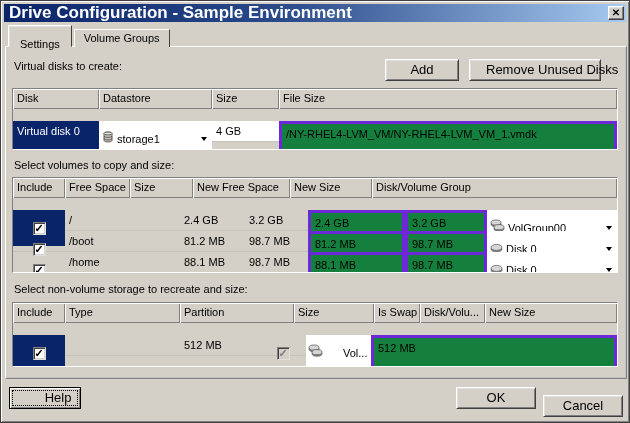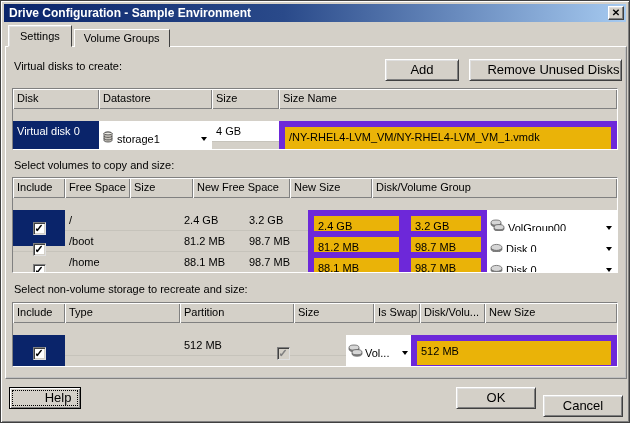--- a/index.html
+++ b/index.html
@@ -11,32 +11,32 @@
     border:1px solid #404040;
     box-shadow: inset 1px 1px 0 #ffffff, inset -1px -1px 0 #808080;
     overflow:hidden;
   }
   
   .titlebar {
     position:absolute; left:3px; top:3px; right:3px; height:18px;
     background:linear-gradient(90deg,#0a246a 0%, #2a4a8a 45%, #a6caf0 100%);
     display:flex; align-items:center; padding:0 2px 0 5px;
   }
-  .title-text { color:#ffffff; font-weight:bold; font-size:12px; flex:1; white-space:nowrap; overflow:hidden; }
+  .title-text { color:#ffffff; font-weight:bold; font-size:17px; flex:1; white-space:nowrap; overflow:hidden; }
   .close-btn {
     width:16px; height:14px; background:#d4d0c8;
     border:1px solid; border-color:#ffffff #404040 #404040 #ffffff;
     box-shadow: inset -1px -1px 0 #808080, inset 1px 1px 0 #dfdfdf;
     font-size:10px; font-weight:bold; line-height:12px; text-align:center; cursor:default;
   }
   
   .tabs { position:absolute; left:7px; top:24px; height:22px; display:flex; align-items:flex-end; z-index:3; }
   .tab { background:#d4d0c8; white-space:nowrap; cursor:default; }
   .tab-active {
-    height:22px; line-height:20px; padding:0 11px;
+    height:22px; line-height:20px; padding:8px 11px;
     border:1px solid; border-color:#ffffff #404040 #d4d0c8 #ffffff;
     box-shadow: inset 1px 1px 0 #dfdfdf;
   }
   .tab-inactive {
     height:18px; line-height:17px; padding:0 9px; margin-left:2px;
     border:1px solid; border-color:#ffffff #404040 #404040 #ffffff;
     border-bottom:none;
   }
   
   .pane {
@@ -68,21 +68,21 @@
   .th {
     background:#d4d0c8; height:20px; line-height:19px; padding-left:4px;
     box-shadow: inset 1px 1px 0 #ffffff, inset -1px -1px 0 #808080;
     overflow:hidden; white-space:nowrap; flex-shrink:0;
   }
   .trow { display:flex; height:21px; border-bottom:1px solid #c6c3bb; }
   .td { height:36px; line-height:20px; padding-left:4px; overflow:hidden; white-space:nowrap; flex-shrink:0; }
   .row-white { background:#ffffff; }
   .sel { background:#0a246a; color:#ffffff; }
   .combo { background:#ffffff; display:flex; align-items:center; gap:3px; padding-left:3px; }
-  .edit { background:#eab308; border:6px solid #6d28d9; }
+  .edit { background:#15803d; border:3px solid #6d28d9; }
   .arrow-down { width:0; height:0; border-left:3px solid transparent; border-right:3px solid transparent; border-top:4px solid #000; margin-left:auto; margin-right:5px; flex-shrink:0; }
   .cellcenter { display:flex; align-items:center; justify-content:center; padding-left:0; }
   
   .checkbox {
     width:13px; height:13px; background:#ffffff; flex-shrink:0;
     border:1px solid; border-color:#808080 #dfdfdf #dfdfdf #808080;
     box-shadow: inset 1px 1px 0 #404040, inset -1px -1px 0 #d4d0c8;
     font-size:11px; font-weight:bold; line-height:10px; text-align:center; color:#000;
     cursor:default;
   }
@@ -109,28 +109,28 @@
 
   <div class="tabs">
     <div class="tab tab-active">Settings</div>
     <div class="tab tab-inactive">Volume Groups</div>
   </div>
 
   <div class="pane">
 
     <div class="section-label" style="top:13px;">Virtual disks to create:</div>
     <div class="btn" style="left:379px; top:12px; width:74px;">Add</div>
-    <div class="btn" style="left:463px; top:12px; width:153px;padding-left:16px;">Remove Unused Disks</div>
+    <div class="btn" style="left:463px; top:12px; width:132px;padding-left:16px;">Remove Unused Disks</div>
 
     <div class="grid" style="left:6px; top:41px; width:606px; height:62px;">
       <div class="thead">
         <div class="th c1-disk">Disk</div>
         <div class="th c1-store">Datastore</div>
         <div class="th c1-size">Size</div>
-        <div class="th c1-file">Size Name</div>
+        <div class="th c1-file">File Size</div>
       </div>
       <div class="trow row-white">
         <div class="td c1-disk sel">Virtual disk 0</div>
         <div class="td c1-store combo">
           <span class="icon">
             <svg width="12" height="12" viewBox="0 0 12 12">
                 <path d="M2 2.5 C2 1.7 3.8 1 6 1 C8.2 1 10 1.7 10 2.5 L10 9.5 C10 10.3 8.2 11 6 11 C3.8 11 2 10.3 2 9.5 Z" fill="#c8c4bc" stroke="#404040" stroke-width="0.8"></path>
                 <ellipse cx="6" cy="2.5" rx="4" ry="1.4" fill="#eceae4" stroke="#404040" stroke-width="0.8"></ellipse>
                 <path d="M2 5 C2 5.8 3.8 6.4 6 6.4 C8.2 6.4 10 5.8 10 5 M2 7.5 C2 8.3 3.8 8.9 6 8.9 C8.2 8.9 10 8.3 10 7.5" fill="none" stroke="#404040" stroke-width="0.8"></path>
               </svg>
@@ -240,21 +240,21 @@
 
       <div class="trow">
         <div class="td c3-inc cellcenter sel">
           <span class="checkbox">✓</span>
         </div>
         <div class="td c3-type"></div>
         <div class="td c3-size">512 MB</div>
         <div class="td c3-swap cellcenter">
           <span class="checkbox checkbox-disabled">✓</span>
         </div>
-        <div class="td c3-dv combo" style="padding-left:2px; gap:2px;margin-left:40px;">
+        <div class="td c3-dv combo" style="padding-left:2px; gap:20px;">
           <span class="icon">
             <svg width="15" height="13" viewBox="0 0 15 13">
                 <g>
                   <ellipse cx="6" cy="5" rx="5" ry="2.6" fill="#8f8f8f" stroke="#505050" stroke-width="0.7"></ellipse>
                   <ellipse cx="6" cy="3.6" rx="5" ry="2.6" fill="#d6d6d6" stroke="#505050" stroke-width="0.7"></ellipse>
                 </g>
                 <g>
                   <ellipse cx="9" cy="9.6" rx="5" ry="2.6" fill="#8f8f8f" stroke="#505050" stroke-width="0.7"></ellipse>
                   <ellipse cx="9" cy="8.2" rx="5" ry="2.6" fill="#d6d6d6" stroke="#505050" stroke-width="0.7"></ellipse>
                 </g>

